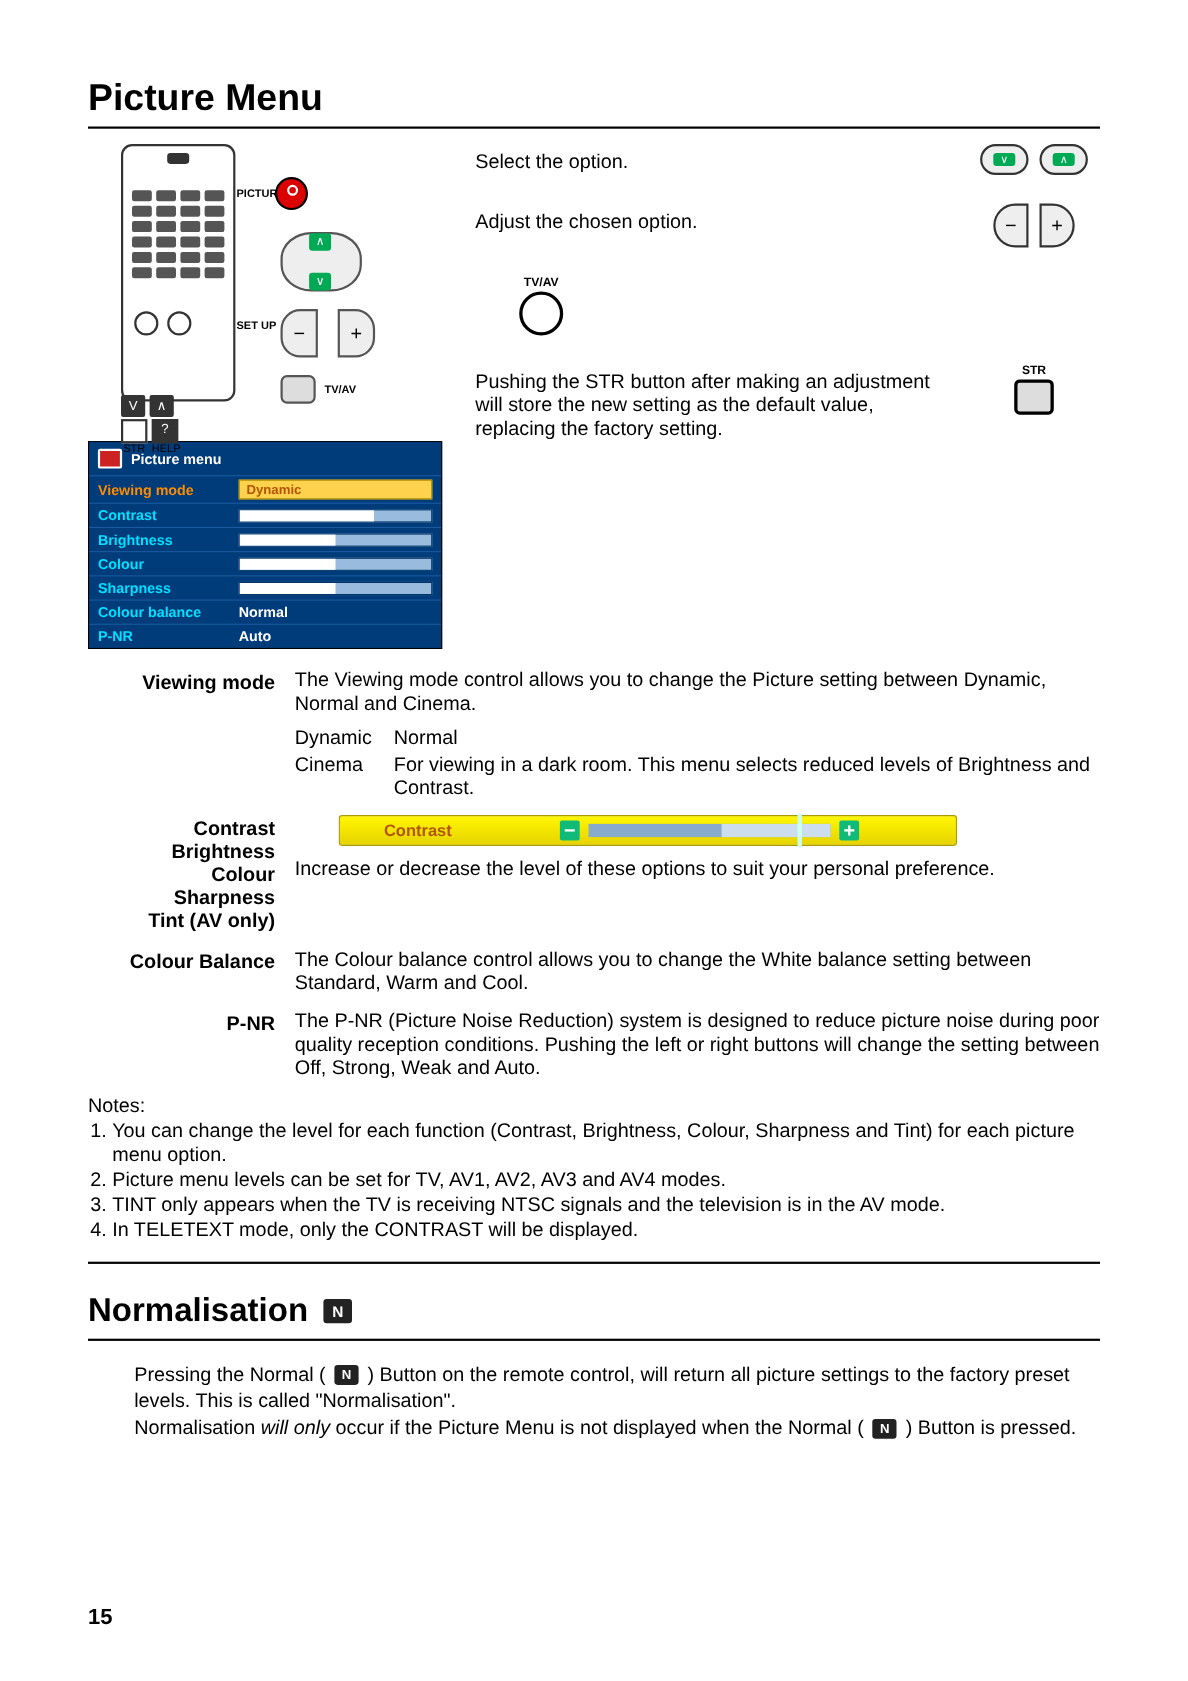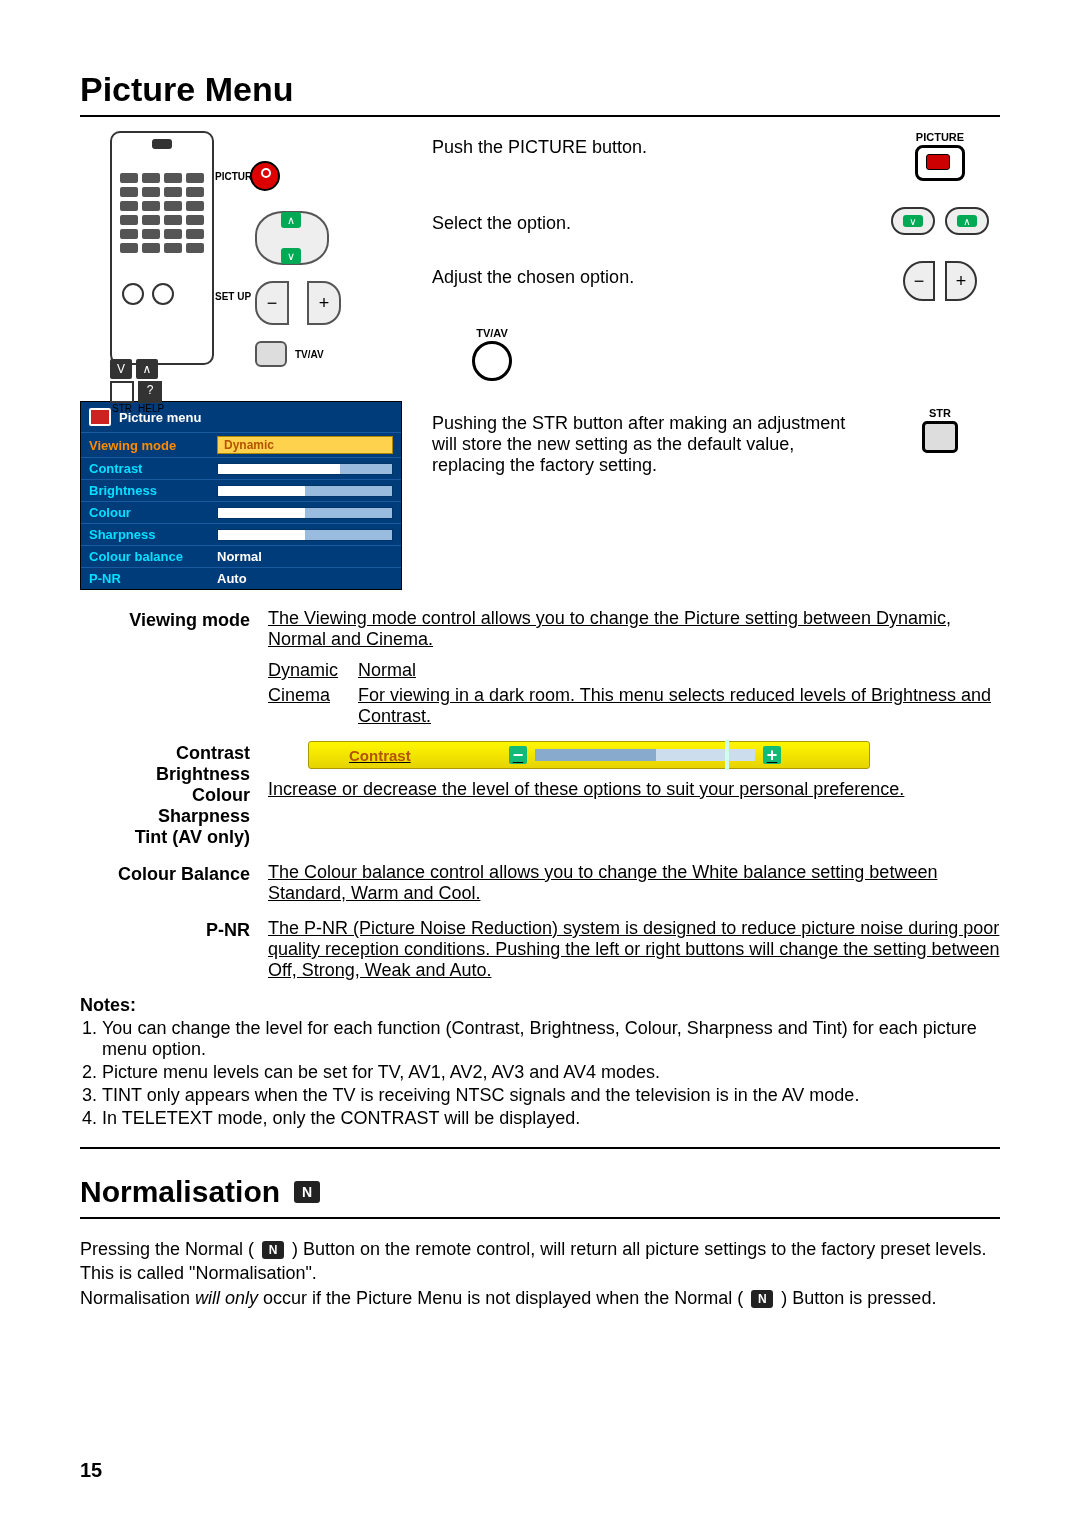--- a/index.html
+++ b/index.html
@@ -93,45 +93,45 @@
   .osd .row .lbl.orange{ color:#ff8c00;}
   .osd .row .lbl.cyan{ color:#00e0ff;}
   .osd .bar{ flex:1; height:10px; background:#9bd; border:1px solid #036; position:relative;}
   .osd .bar .fill{position:absolute; left:0; top:0; bottom:0; width:60%; background:#fff;}
   .osd .sel{ flex:1; height:16px; background:#ffd24d; border:1px solid #a80; color:#b35400; font-weight:bold; padding:0 6px; font-size:12px; display:flex; align-items:center;}
   .osd .val{ color:#fff; font-weight:bold;}
 
   .defs { margin-top: 18px; }
   .defrow { display:flex; gap:18px; margin-bottom: 14px; }
   .defrow .term { width:170px; text-align:right; font-weight:bold; padding-top:2px;}
-  .defrow .body { flex:1;text-decoration:underline; }
+  .defrow .body { flex:1; }
   .sub-tbl { display:grid; grid-template-columns: 90px 1fr; row-gap:4px; margin-top:10px;}
 
   .contrast-bar{
     width: 560px; height:26px; background: linear-gradient(#fff700,#e6d300);
     border:1px solid #aa9900; border-radius:3px;
     display:flex; align-items:center; position:relative; margin: 0 0 10px 40px;
   }
   .contrast-bar .lab{ color:#b35400; font-weight:bold; font-size:15px; padding-left:40px; width:160px;}
   .contrast-bar .minus{ width:18px; height:18px; background:#1b7; color:#fff; display:flex;align-items:center;justify-content:center; font-weight:bold; border-radius:2px;}
   .contrast-bar .track{ width:220px; height:12px; background:#8ac; margin:0 8px; position:relative;}
   .contrast-bar .track .f{position:absolute; right:0; top:0; bottom:0; width:45%; background:#cde;}
   .contrast-bar .plus{ width:18px; height:18px; background:#1b7; color:#fff; display:flex;align-items:center;justify-content:center; font-weight:bold; border-radius:2px;}
   .contrast-bar .tall{ position:absolute; right:140px; top:-2px; bottom:-2px; width:4px; background:#cfe;}
 
-  .notes-h{ font-weight:bold; margin-top:8px;}
+  .notes-h{ font-weight:normal; margin-top:8px;}
   ol.notes{ margin:2px 0 0 0; padding-left:22px;}
   ol.notes li{ margin-bottom:2px;}
 
   .norm-row{ display:flex; align-items:center; gap:14px; margin-top:26px;}
   h2.sub { font-size:30px; font-weight:bold; margin:0;}
   .n-badge{ width:26px; height:22px; background:#222; color:#fff; font-weight:bold; font-size:14px; border-radius:3px; display:flex; align-items:center; justify-content:center;}
   .n-badge.inline{ display:inline-flex; width:22px; height:18px; font-size:12px; vertical-align:middle; margin:0 3px;}
 
-  .norm-body{ margin-top:18px; font-size:18px; line-height:1.35;}
+  .norm-body{ margin-top:18px; font-size:18px; line-height:1.35;margin-left:42px;}
   .pgnum{ position:absolute; left:80px; bottom:46px; font-weight:bold; font-size:20px;}
 </style>
 </head>
 <body>
 
 <h1 class="title">Picture Menu</h1>
 <div class="hr"></div>
 
 <div class="top-row">
   <div>
@@ -237,27 +237,20 @@
           <div class="val">Normal</div>
         </div>
       <div class="row">
           <div class="lbl cyan">P-NR</div>
           <div class="val">Auto</div>
         </div>
     </div>
   </div>
 
   <div class="instr-col">
-    <div class="instr-row">
-      <div class="instr-text">Push the PICTURE button.</div>
-      <div class="icon-slot">
-        <div class="icon-label">PICTURE</div>
-        <div class="pic-btn"></div>
-      </div>
-    </div>
     <div class="instr-row">
       <div class="instr-text">Select the option.</div>
       <div class="icon-slot">
           <div class="oval-pair">
             <div class="oval-btn">
               <div class="inner">∨</div>
             </div>
             <div class="oval-btn">
               <div class="inner">∧</div>
             </div>

